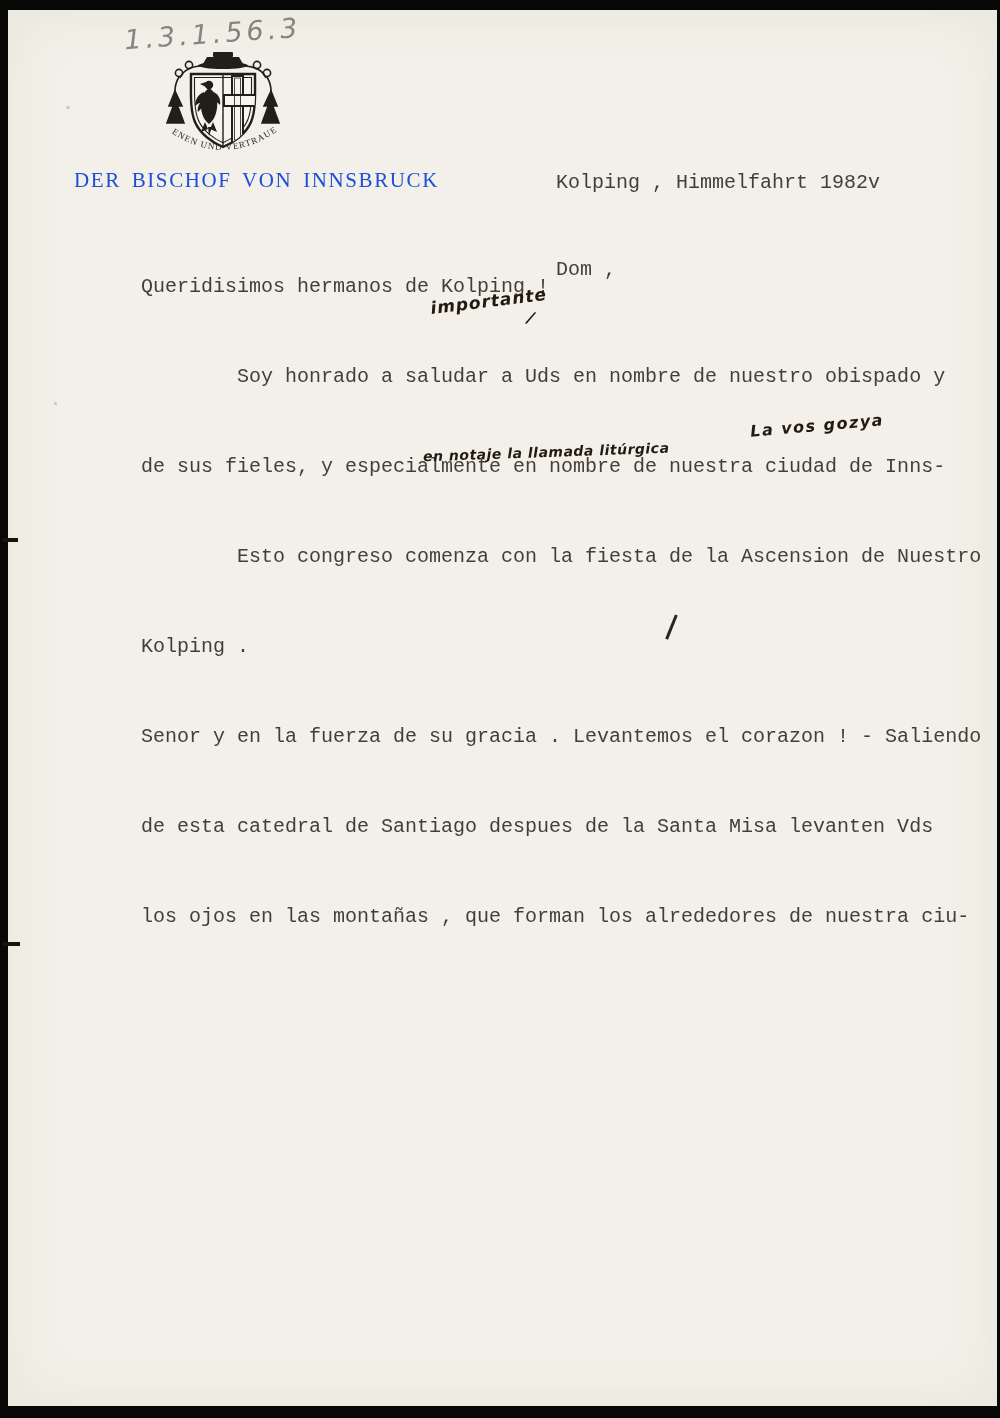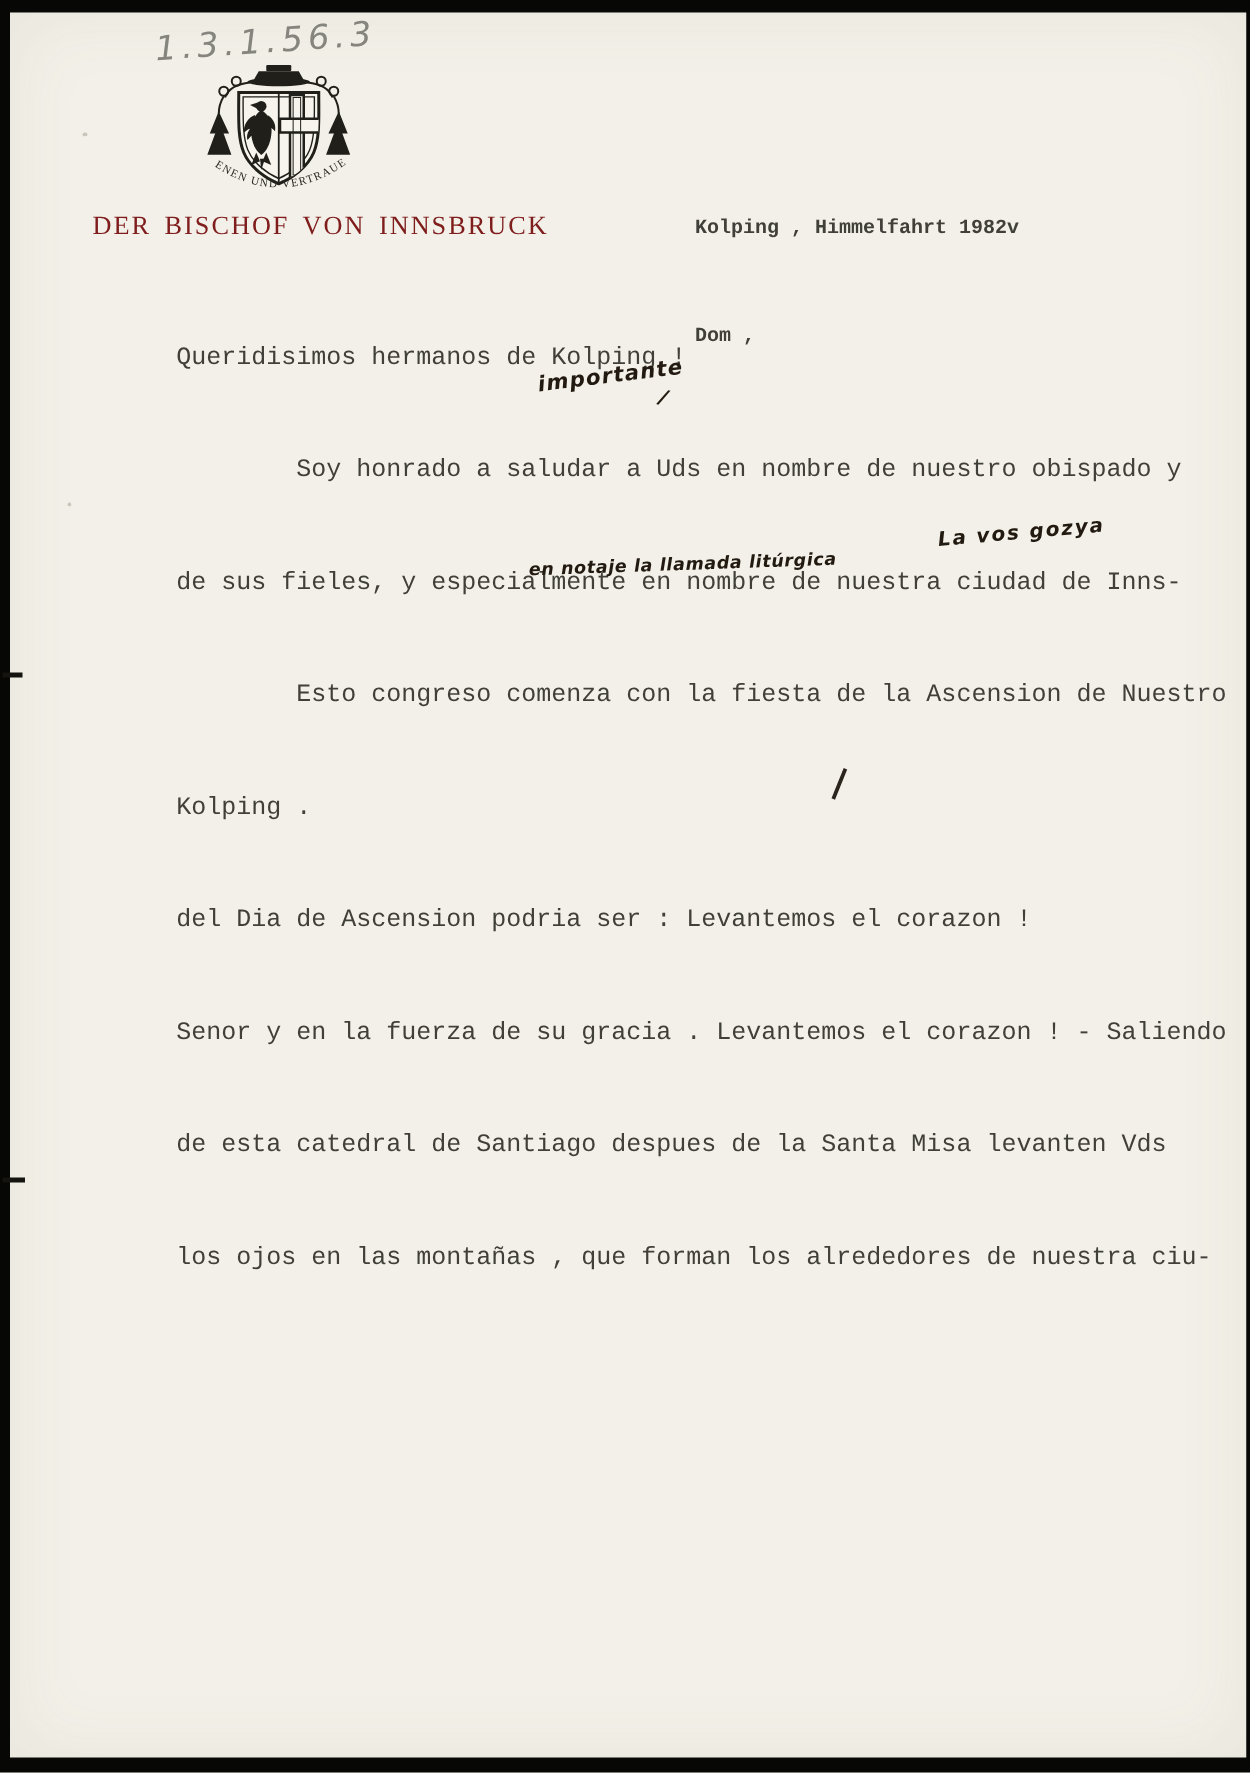--- a/index.html
+++ b/index.html
@@ -32,32 +32,31 @@
     position: absolute;
     left: 148px; top: 40px;
   }
   .sender {
     position: absolute;
     left: 66px; top: 158px;
     font-family: "Liberation Serif", serif;
     font-size: 21px;
     letter-spacing: 1.6px;
     word-spacing: 4px;
-    color: #7f1d1d;
+    color: #1d4ed8;
     white-space: pre;
   }
   .dateline {
     position: absolute;
     left: 548px; top: 100px;
     font-family: "Liberation Mono", monospace;
-    font-size: 16px;
+    font-size: 20px;
     line-height: 29px;
     color: #413f39;
     white-space: pre;
-    font-weight: bold;
   }
   .body-text {
     position: absolute;
     left: 133px; top: 202px;
     font-family: "Liberation Mono", monospace;
     font-size: 20px;
     line-height: 30px;
     color: #413f39;
     white-space: pre;
   }
@@ -155,21 +154,20 @@
     <div>Kolping , Himmelfahrt 1982v</div>
     <div>Dom ,</div>
   </div>
 
   <div class="body-text">
     <div class="typed-line">Queridisimos hermanos de Kolping !</div>
     <div class="typed-line">        Soy honrado a saludar a Uds en nombre de nuestro obispado y</div>
     <div class="typed-line">de sus fieles, y especialmente en nombre de nuestra ciudad de Inns-</div>
     <div class="typed-line">        Esto congreso comenza con la fiesta de la Ascension de Nuestro</div>
     <div class="typed-line">Kolping .</div>
-    <div class="typed-line">del Dia de Ascension podria ser : Levantemos el corazon !</div>
     <div class="typed-line">Senor y en la fuerza de su gracia . Levantemos el corazon ! - Saliendo</div>
     <div class="typed-line">de esta catedral de Santiago despues de la Santa Misa levanten Vds</div>
     <div class="typed-line">los ojos en las montañas , que forman los alrededores de nuestra ciu-</div>
     
     
     
     
     
     
     

